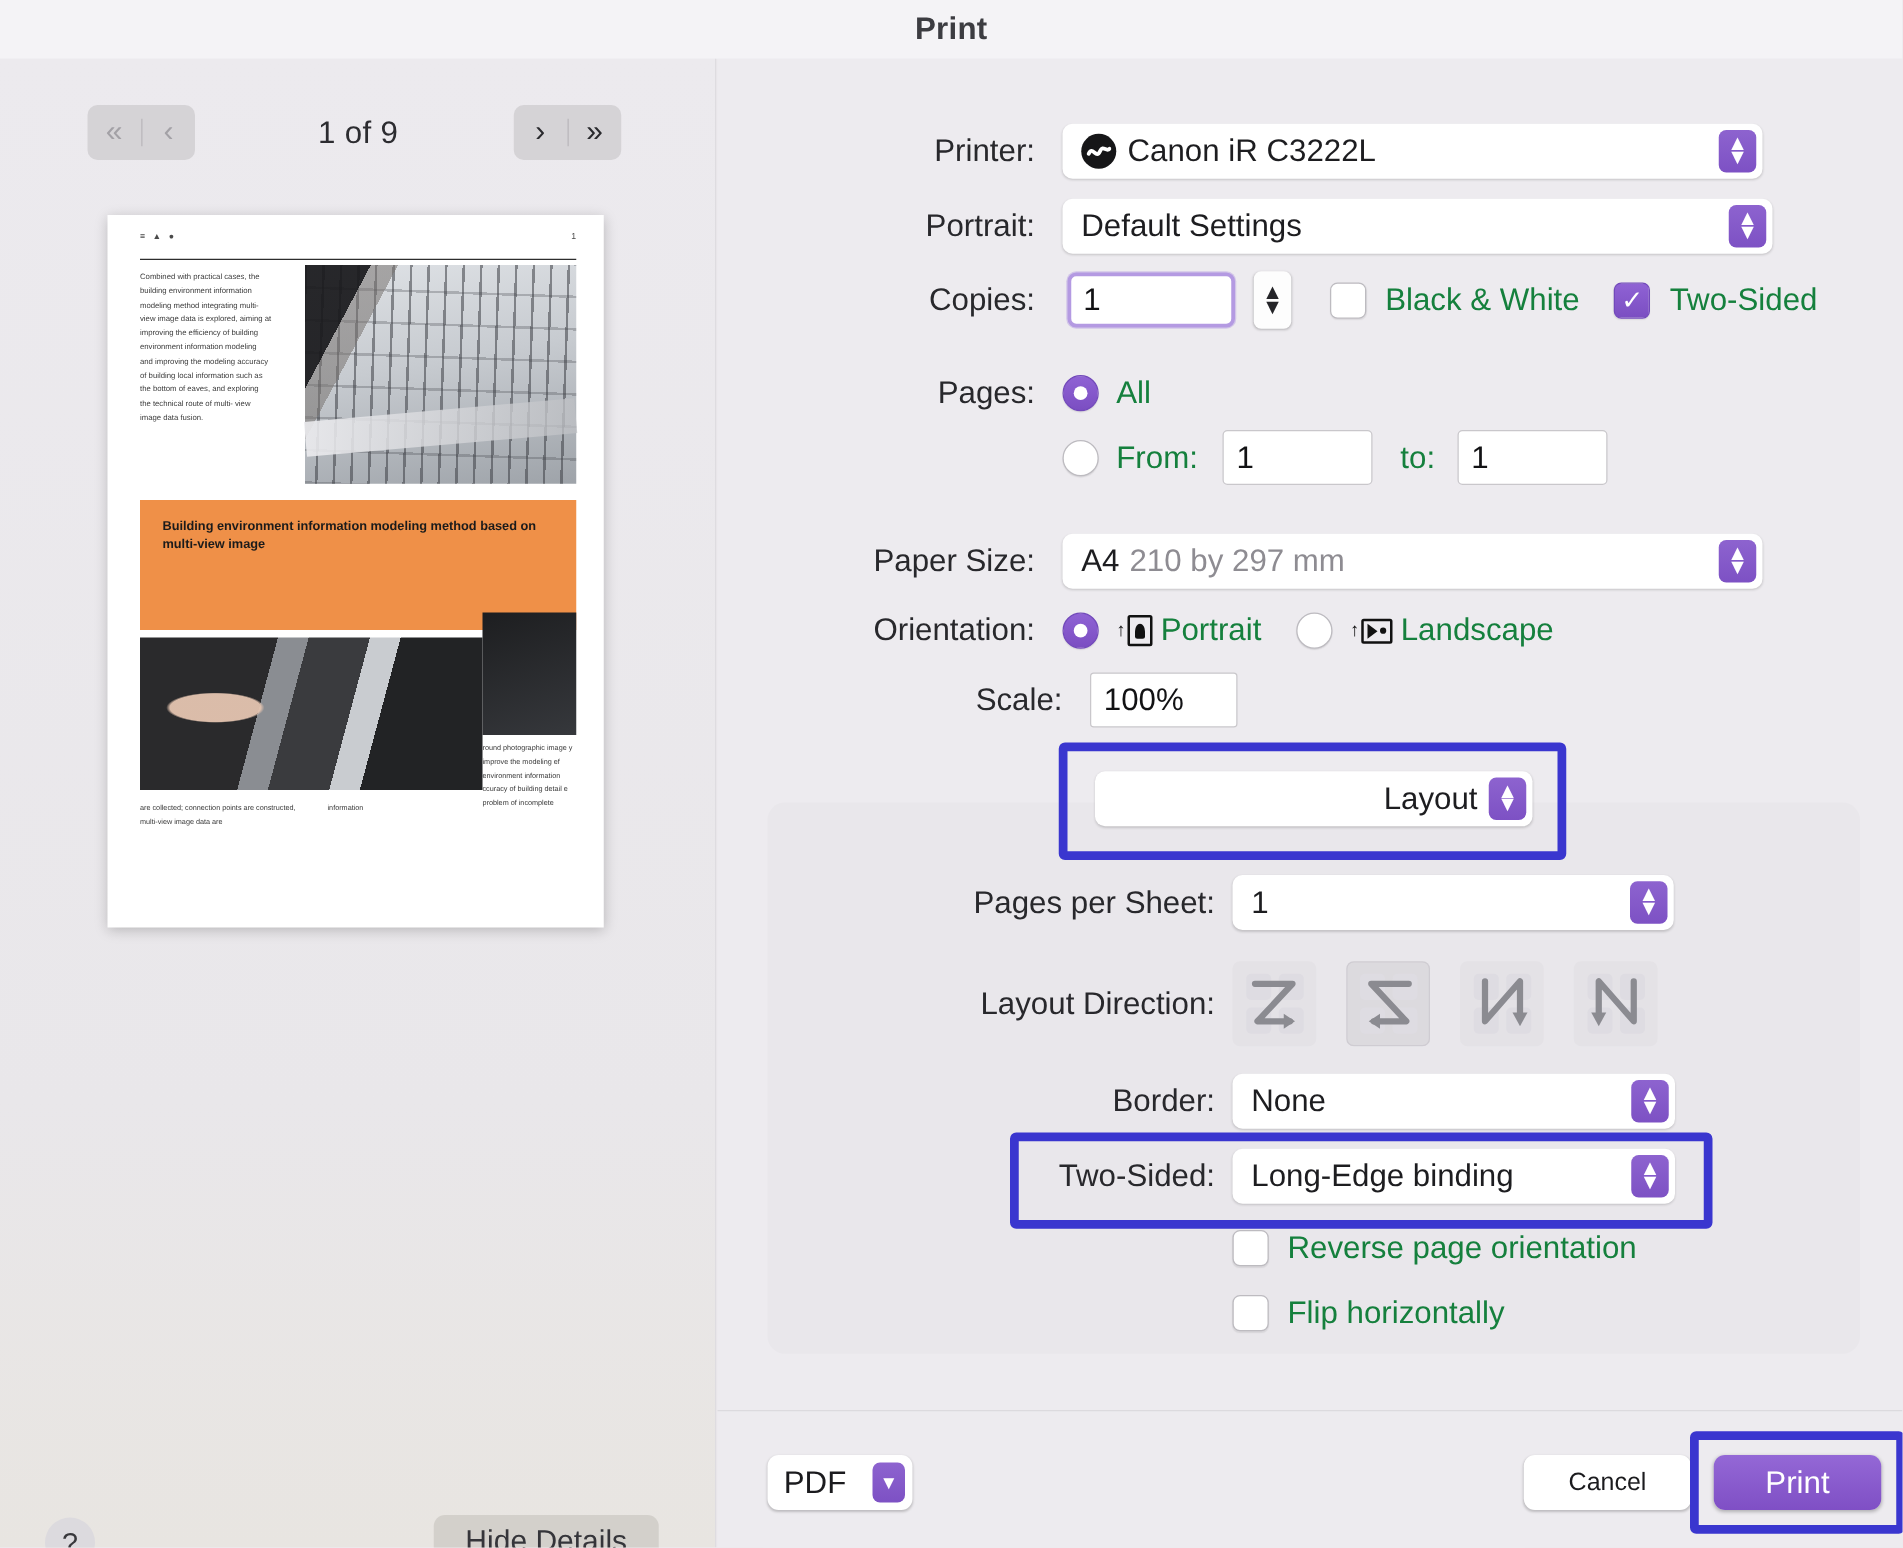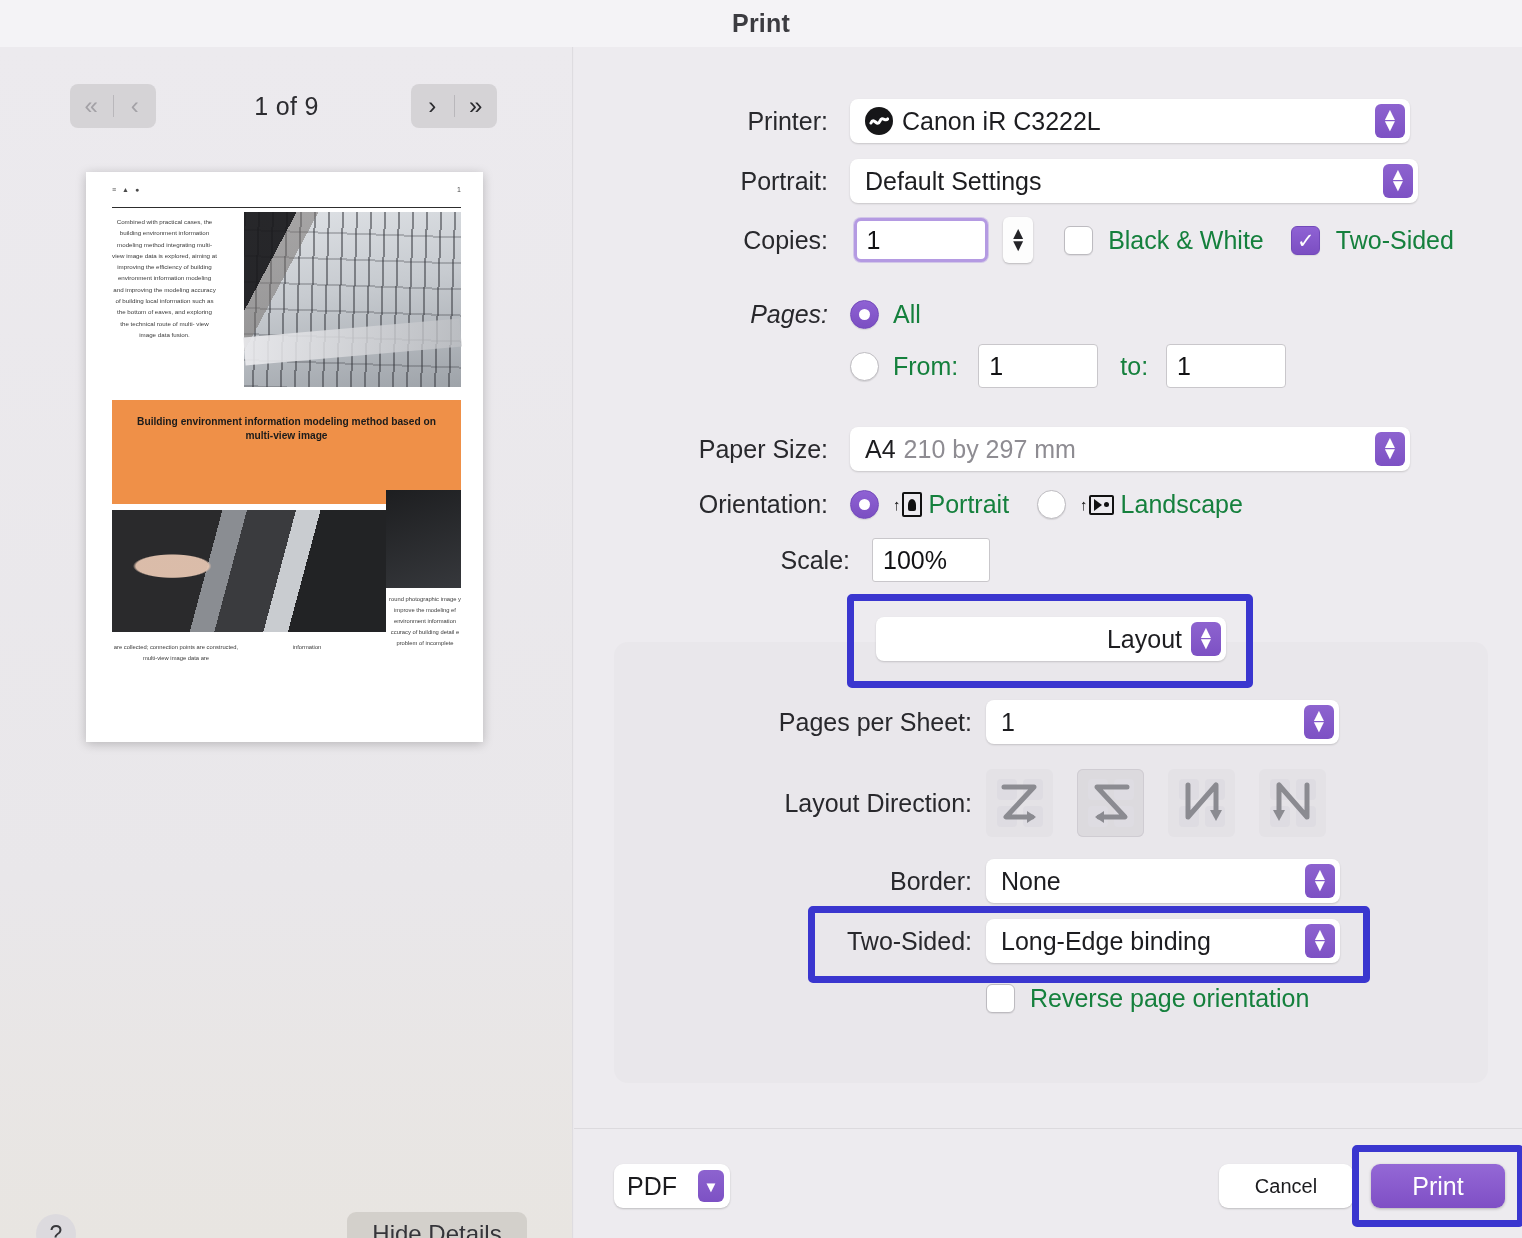--- a/index.html
+++ b/index.html
@@ -44,21 +44,20 @@
     position: absolute; left: 0; top: 0; width: 573px; height: 44px;
     display: flex; align-items: center; justify-content: center;
     font-size: 25px; color: #2c2c30; letter-spacing: .3px;
   }
 
   
   .page-thumb {
     position: absolute; left: 86px; top: 125px; width: 397px; height: 570px;
     background: #fff; box-shadow: 0 2px 10px rgba(0,0,0,.22);
     overflow: hidden;
-    text-align: center;
   }
   .pg-header {
     position: absolute; left: 26px; top: 14px; right: 22px; height: 22px;
     border-bottom: 1px solid #2d2d2d;
     display: flex; align-items: flex-start; justify-content: space-between;
   }
   .pg-header .hl { font-size: 7px; color: #4a4a4a; letter-spacing: 2px; }
   .pg-header .hr { font-size: 7px; color: #4a4a4a; }
   .pg-col {
     position: absolute; left: 26px; top: 44px; width: 105px;
@@ -341,21 +340,21 @@
         <span>▲</span>
         <span>▼</span>
       </div>
       <div class="cbox" style="margin-left:27px;"></div>
       <div class="ctl-label" style="margin-left:12px;">Black &amp; White</div>
       <div class="cbox on" style="margin-left:24px;">✓</div>
       <div class="ctl-label" style="margin-left:12px;">Two-Sided</div>
     </div>
 
     <div class="row" style="left:0; top:253px;">
-      <div class="lbl" style="width:254px;font-style:italic;">Pages:</div>
+      <div class="lbl" style="width:254px;">Pages:</div>
       <div class="radio on" style="margin-left:22px;"></div>
       <div class="ctl-label" style="margin-left:14px;">All</div>
     </div>
 
     <div class="row" style="left:0; top:297px;">
       <div style="width:254px;"></div>
       <div class="radio" style="margin-left:22px;"></div>
       <div class="ctl-label" style="margin-left:14px;">From:</div>
       <div class="field" style="width:120px; margin-left:20px;">
         <span>1</span>
@@ -496,20 +495,25 @@
           </span>
       </div>
     </div>
 
     <div class="row" style="left:0; top:937px;">
       <div style="width:398px;"></div>
       <div class="cbox" style="margin-left:14px;"></div>
       <div class="ctl-label" style="margin-left:15px;">Reverse page orientation</div>
     </div>
 
+    <div class="row" style="left:0; top:989px;">
+      <div style="width:398px;"></div>
+      <div class="cbox" style="margin-left:14px;"></div>
+      <div class="ctl-label" style="margin-left:15px;">Flip horizontally</div>
+    </div>
 
     <div class="hdiv" style="top:1081px;"></div>
 
     <div class="pdf-btn">
       <span>PDF</span>
       <span class="pdf-chev">▼</span>
     </div>
     <div class="cancel-btn">Cancel</div>
     <div class="hl-box" style="left:778px; top:1098px; width:172px; height:82px;"></div>
     <div class="print-btn">Print</div>

